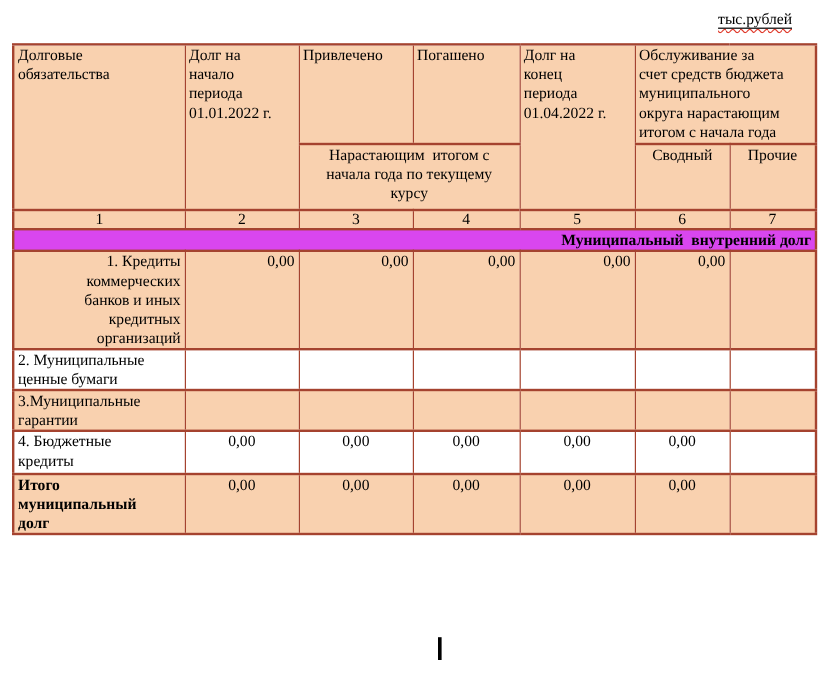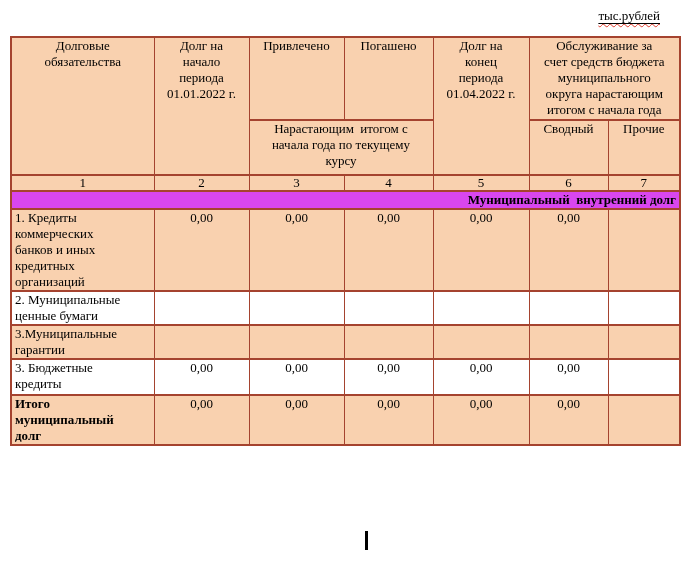--- a/index.html
+++ b/index.html
@@ -48,28 +48,28 @@
     border: 1px solid #a5432f;
     border-top-width: 2px;
     border-bottom-width: 2px;
     background: #f9d1af;
     padding: 0 3px;
     vertical-align: top;
     white-space: pre-wrap;
     overflow: hidden;
   }
   table.debt { border: 2px solid #a5432f; }
-  tr.hA td { height: 81px; text-align: center; }
+  tr.hA td { height: 81px; text-align: left; }
   tr.hB td { height: 53px; text-align: center; }
   tr.num td { height: 14px; line-height: 14px; text-align: center; padding: 0; }
   tr.sec td { background: #d946ef; font-weight: bold; height: 16px; text-align: right; margin-top: 40px; }
   td.lbl { text-align: left; }
   td.val { text-align: center; vertical-align: bottom; padding-bottom: 1px; }
   tr.w td { background: #ffffff; }
-  tr.r0 td { height: 79px; }
+  tr.r0 td { height: 79px; text-align: right; }
   tr.r1 td { height: 29px; }
   tr.r2 td { height: 29px; }
   tr.r3 td { height: 34px; }
   tr.r4 td { height: 46px; }
   tr.total td.lbl { font-weight: bold; }
   .caret {
     position: absolute;
     left: 365px; top: 531px;
     width: 3px; height: 19px;
     background: #000000;
@@ -162,21 +162,21 @@
       <td class="lbl">3.Муниципальные
 гарантии</td>
       <td class="val"></td>
       <td class="val"></td>
       <td class="val"></td>
       <td class="val"></td>
       <td class="val"></td>
       <td class="val"></td>
     </tr>
     <tr class="r3 w">
-      <td class="lbl">3. Бюджетные
+      <td class="lbl">4. Бюджетные
 кредиты</td>
       <td class="val">0,00</td>
       <td class="val">0,00</td>
       <td class="val">0,00</td>
       <td class="val">0,00</td>
       <td class="val">0,00</td>
       <td class="val"></td>
     </tr>
     <tr class="r4 total">
       <td class="lbl">Итого

